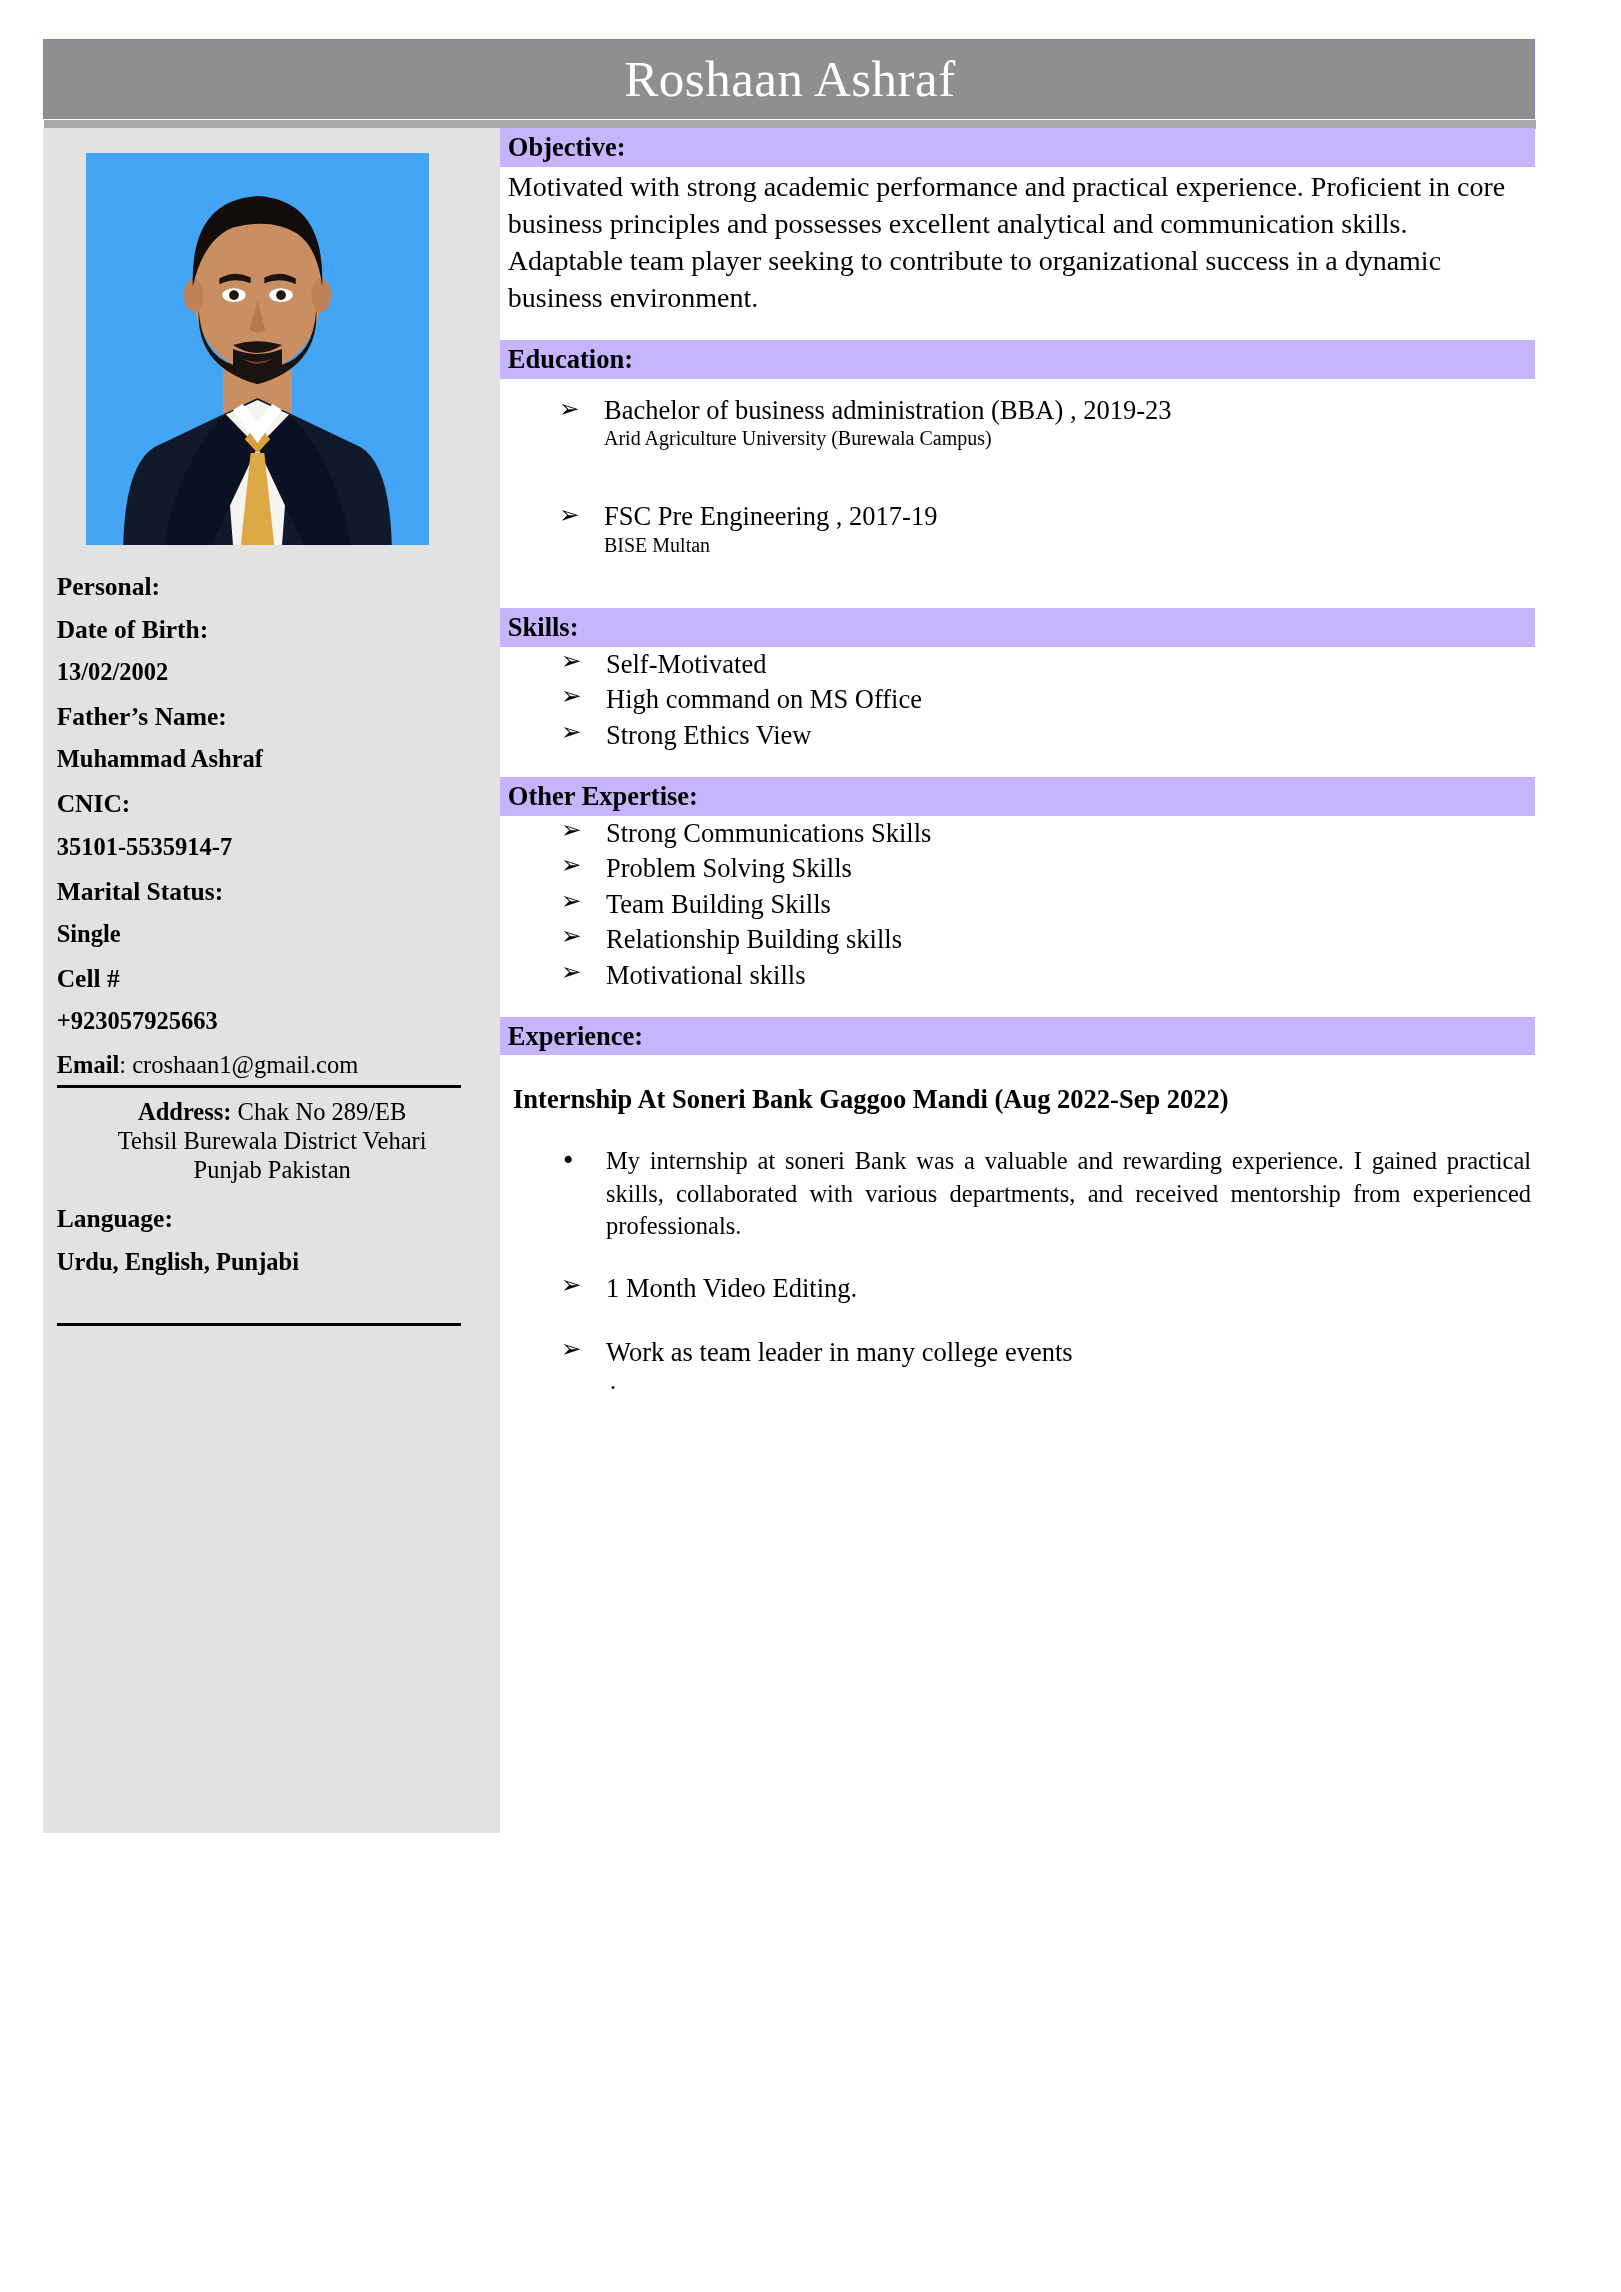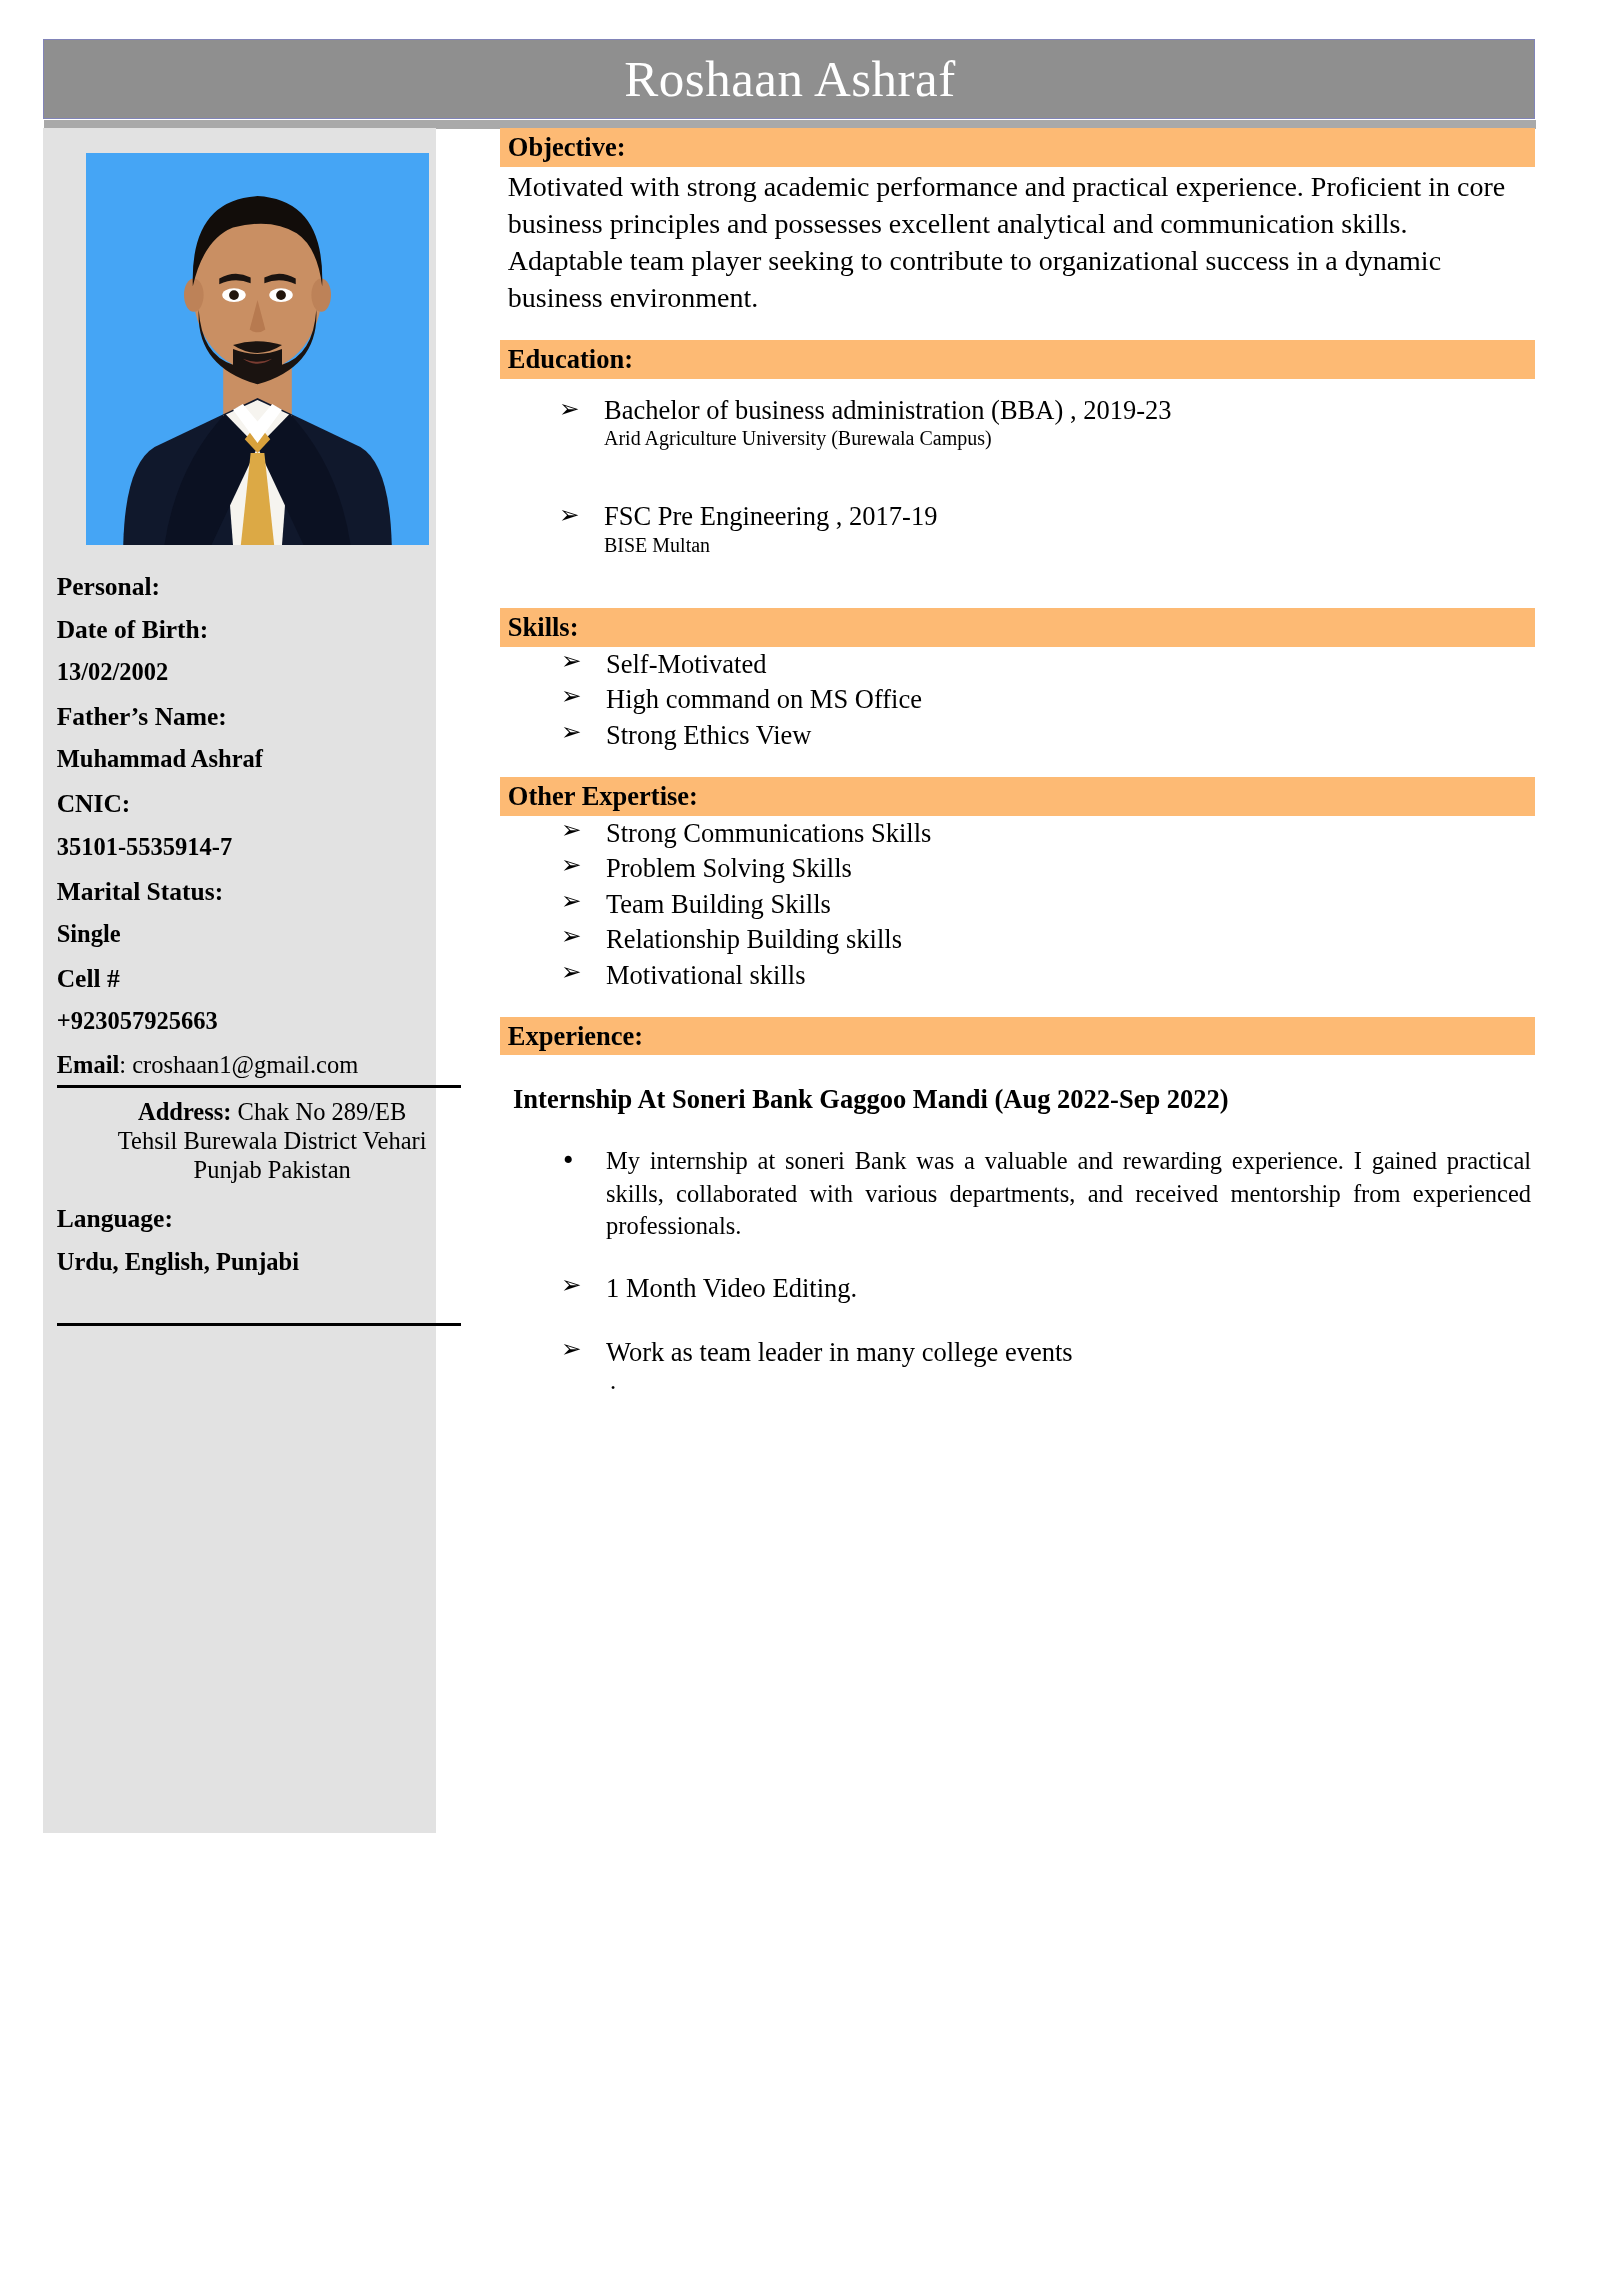--- a/index.html
+++ b/index.html
@@ -48,21 +48,21 @@
     font-family: "Liberation Serif", "DejaVu Serif", serif;
     letter-spacing: 0.5px;
     white-space: nowrap;
   }
 
   
   .sidebar {
     position: absolute;
     left: 43px;
     top: 128px;
-    width: 393px;
+    width: 457px;
     height: 1705px;
     background: #e2e2e2;
     box-sizing: border-box;
   }
   .photo {
     position: absolute;
     left: 43px;
     top: 24.5px;
     width: 343px;
     height: 392px;
@@ -113,21 +113,21 @@
   .email-line b { font-weight: bold; }
 
   
   .main {
     position: absolute;
     left: 500px;
     top: 128px;
     width: 1035px;
   }
   .section-bar {
-    background: #fdba74;
+    background: #c4b5fd;
     font-weight: bold;
     font-size: 26.5px;
     line-height: 1.32;
     padding: 2px 0 2px 7.8px;
     box-sizing: border-box;
     width: 1035px;
   }
   .objective-text {
     font-size: 28px;
     line-height: 1.32;

